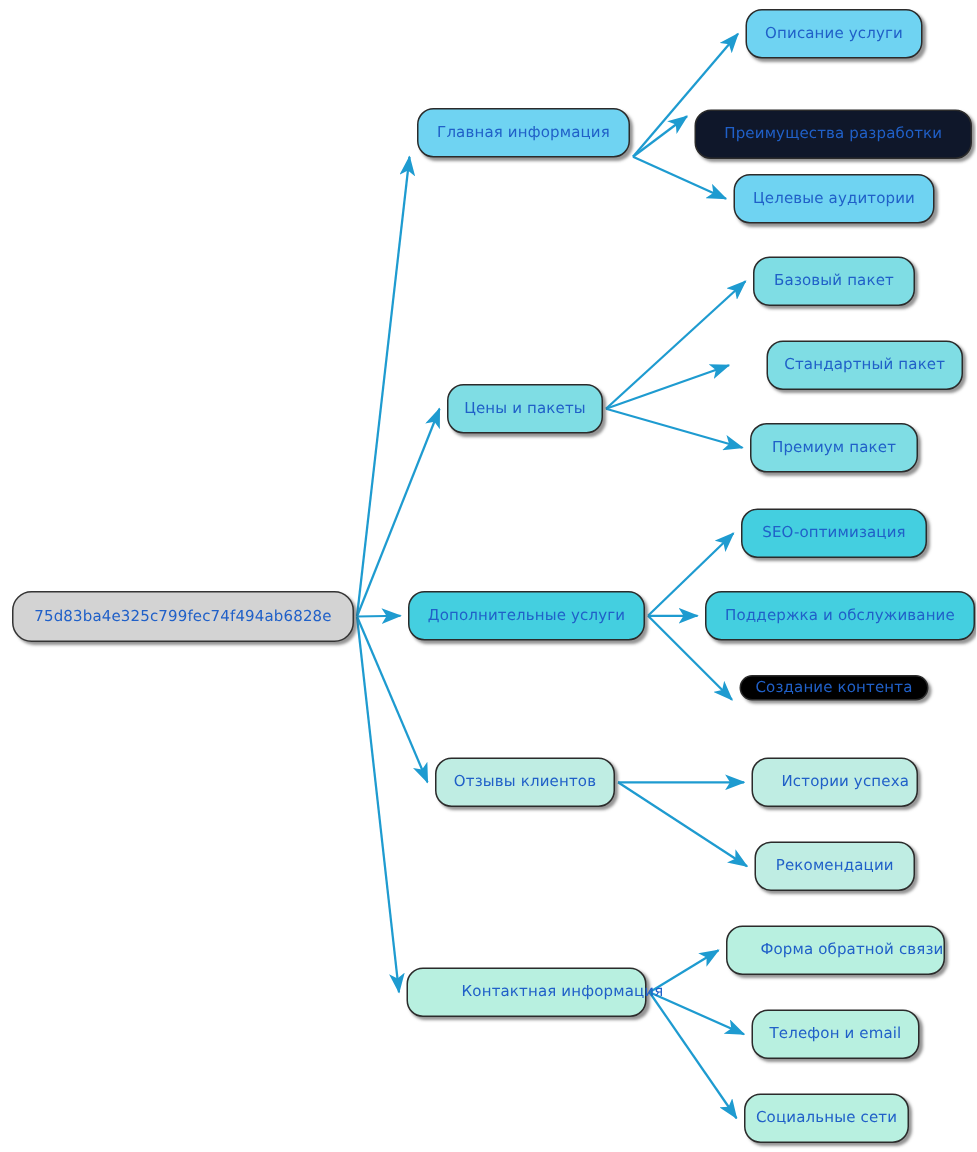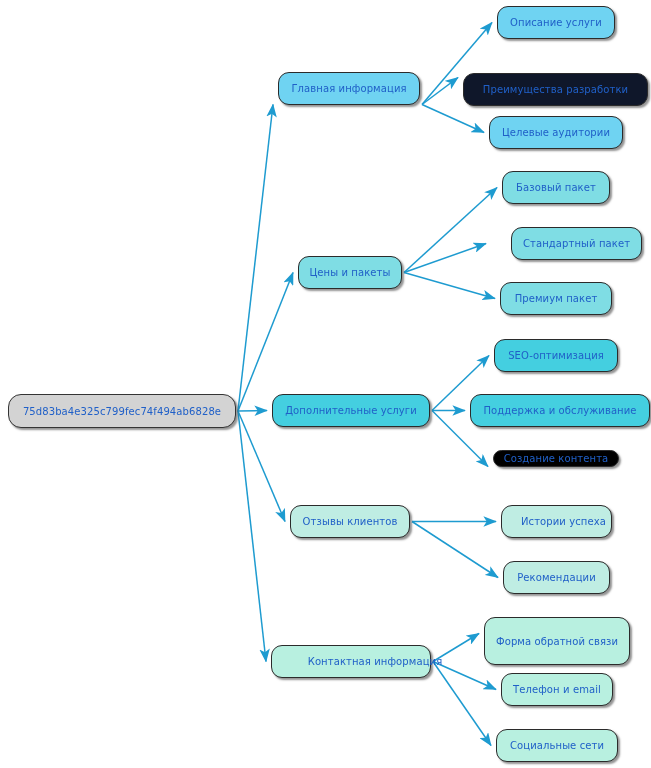--- a/index.html
+++ b/index.html
@@ -127,26 +127,26 @@
       </div>
       <div class="node g4" style="left: 501px; top: 505px; width: 111px; height: 33px; background: rgb(191, 237, 227); padding-left: 14px;">
         <span>Истории успеха</span>
       </div>
       <div class="node g4" style="left: 503px; top: 561px; width: 107px; height: 33px; background: rgb(191, 237, 227);">
         <span>Рекомендации</span>
       </div>
       <div class="node g5" style="left: 271px; top: 645px; width: 160px; height: 33px; background: rgb(184, 240, 224); padding-left: 48px;">
         <span>Контактная информация</span>
       </div>
-      <div class="node g5" style="left: 484px; top: 617px; width: 146px; height: 48px; background: rgb(184, 240, 224);">
+      <div class="node g5" style="left: 484px; top: 617px; width: 146px; height: 33px; background: rgb(184, 240, 224); justify-content: flex-end;">
         <span>Форма обратной связи</span>
       </div>
       <div class="node g5" style="left: 501px; top: 673px; width: 112px; height: 33px; background: rgb(184, 240, 224);">
         <span>Телефон и email</span>
       </div>
-      <div class="node g5" style="left: 496px; top: 729px; width: 122px; height: 33px; background: rgb(184, 240, 224);">
+      <div class="node g5" style="left: 496px; top: 729px; width: 110px; height: 33px; background: rgb(184, 240, 224);">
         <span>Социальные сети</span>
       </div>
       <div class="node root" style="left: 8px; top: 394px; width: 228px; height: 34px; background: rgb(211, 211, 211);">
         <span>75d83ba4e325c799fec74f494ab6828e</span>
       </div>
     </div>
 </div>
 
 </body></html>

